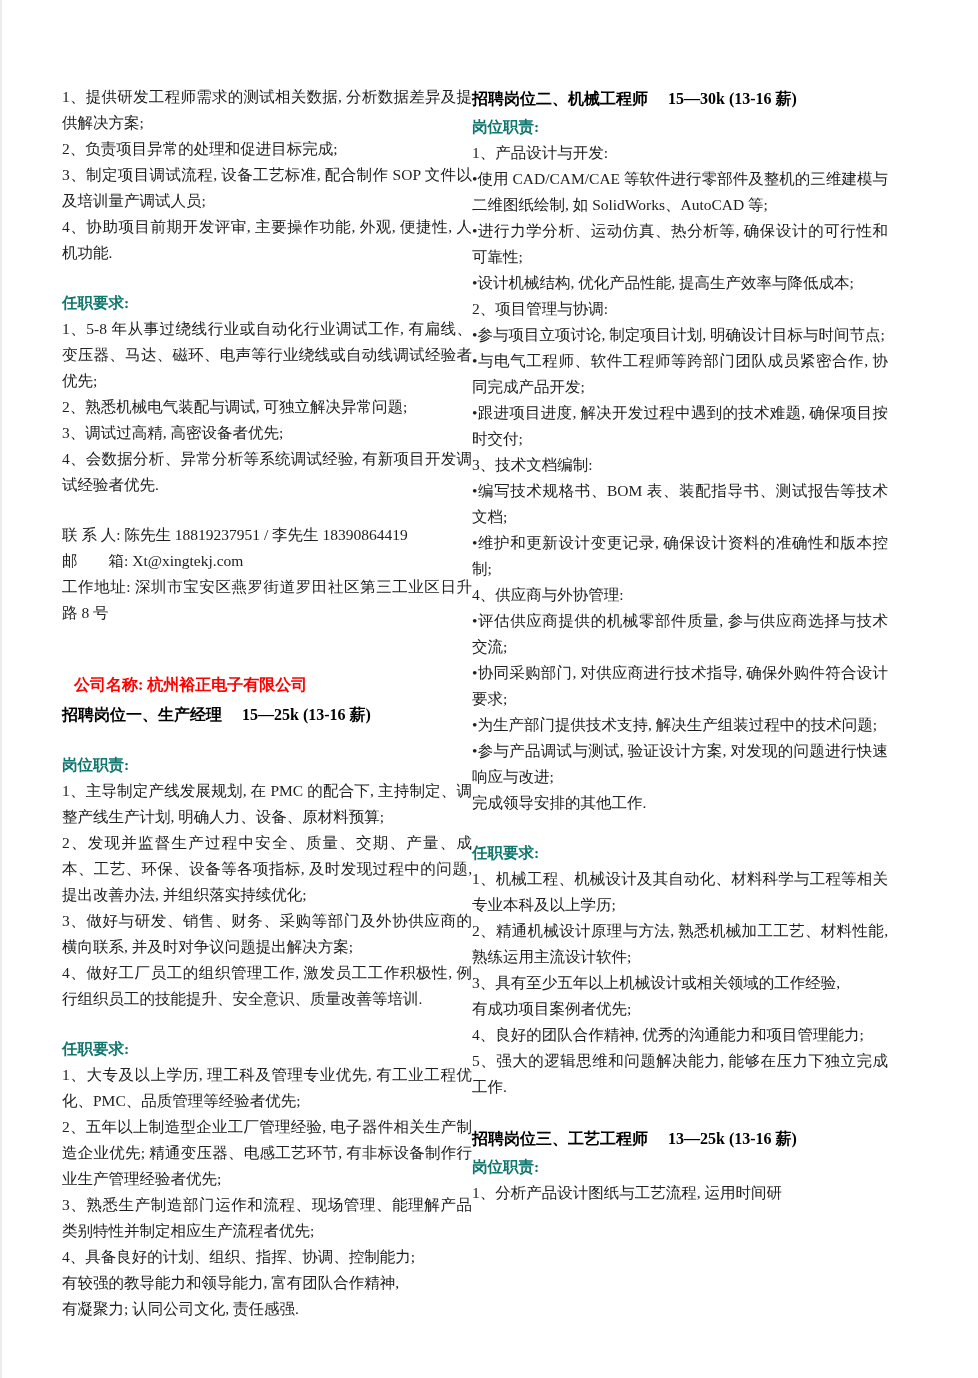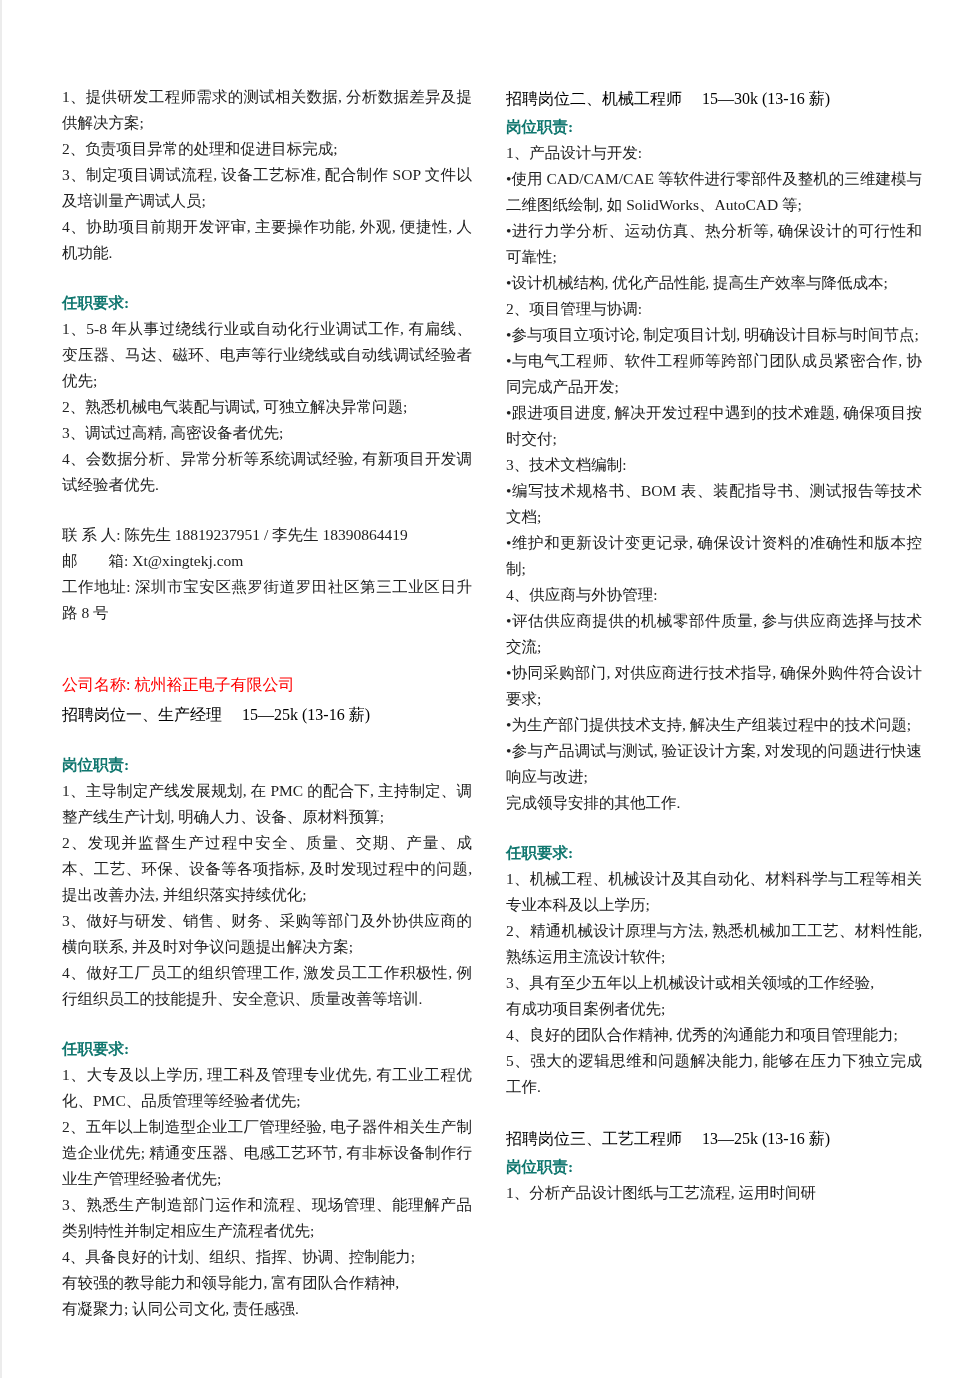--- a/index.html
+++ b/index.html
@@ -4,44 +4,43 @@
 <style>
   html,body { margin:0; padding:0; background:#ffffff; }
   .page {
     position:relative;
     box-sizing:border-box;
     width:978px; height:1378px;
     background:#ffffff;
     border-left:2px solid #ececec;
     padding:84px 56px 0 60px;
     display:flex;
-    gap:34px;
     font-family:"Liberation Serif","DejaVu Serif",serif;
     color:#212121;
     overflow:hidden;
   }
   .col { width:410px; flex:0 0 auto; }
   .col.right { width:416px; }
   p, h3 {
     margin:0;
     font-size:15.5px;
     line-height:26px;
     font-weight:normal;
     text-align:justify;
     text-justify:inter-character;
     text-align-last:left;
     word-break:break-all;
   }
   h3 { font-weight:bold; color:#0f766e; }
   .title {
-    font-weight:normal; color:#000;
+    font-weight:bold; color:#000;
     font-size:16px; line-height:30px;
     text-align:left; word-break:keep-all;
   }
-  .red { color:#ff0000; }
+  .red { color:#ff0000;margin-left:12px; }
   .mt1 { margin-top:24px; }   
   .mt2 { margin-top:44px; }   
   .mt3 { margin-top:22px; }
 </style>
 </head>
 <body>
 
 <div class="page">
 
   <div class="col left">

